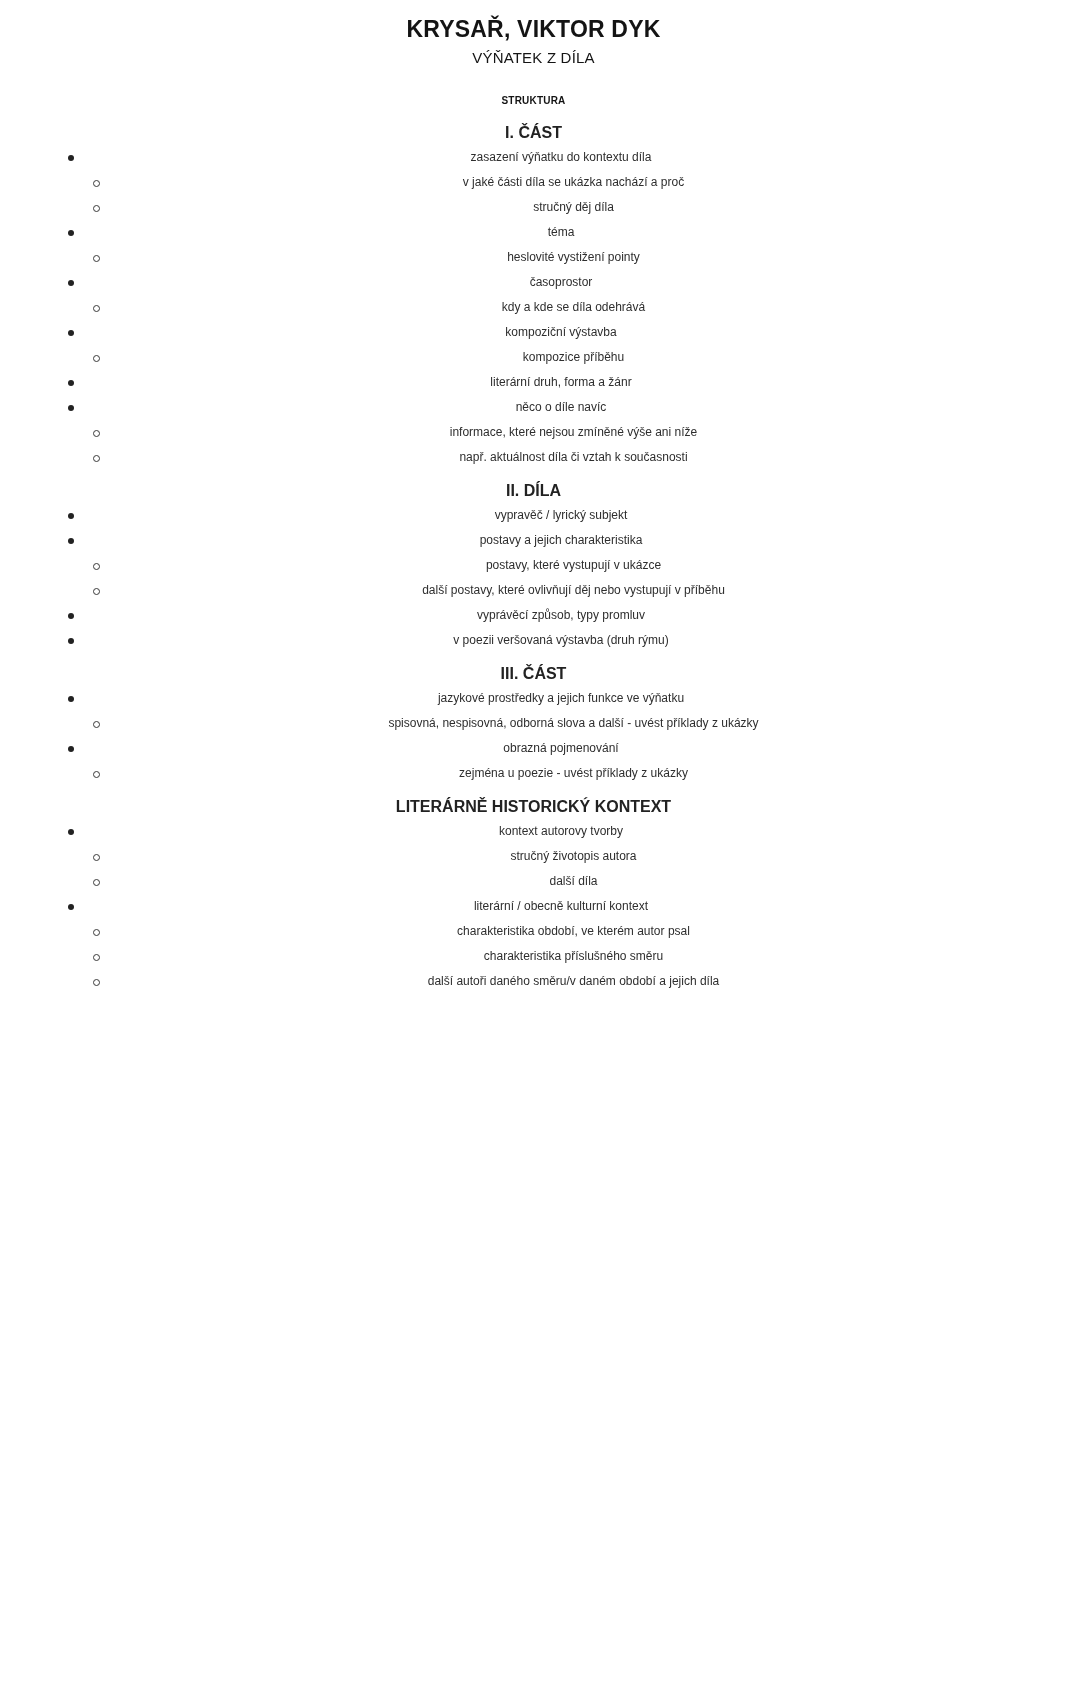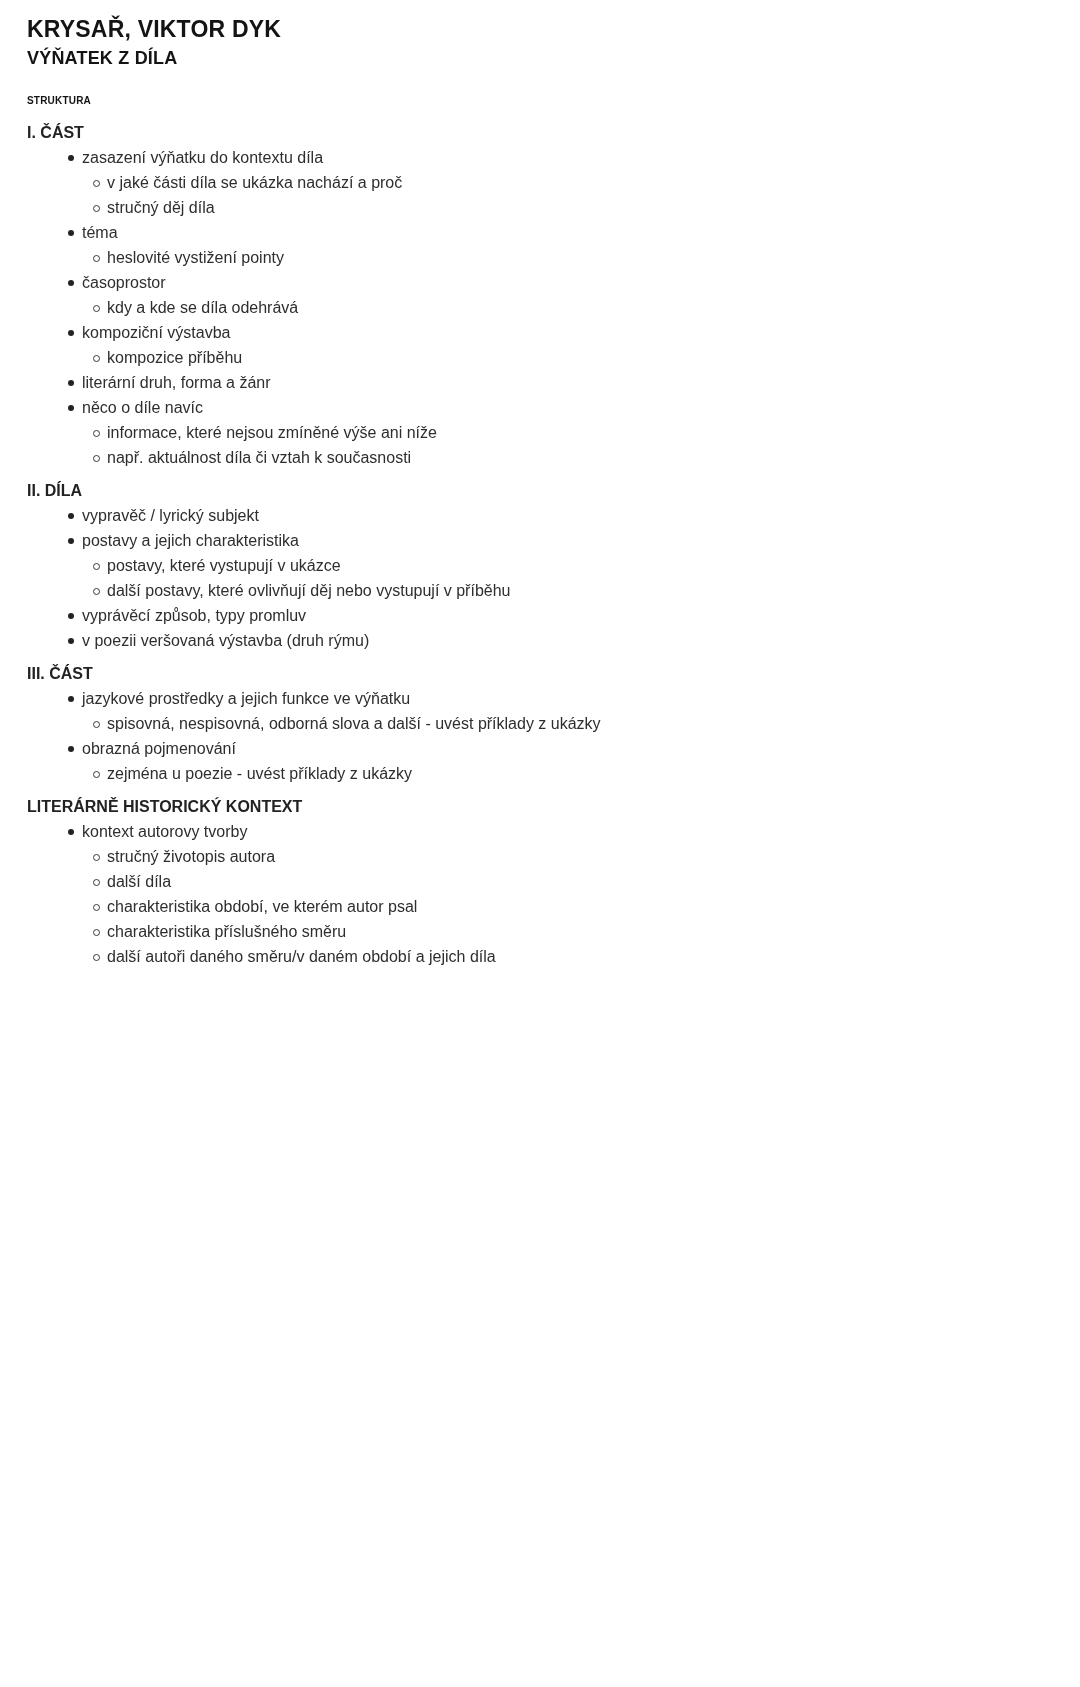--- a/index.html
+++ b/index.html
@@ -10,55 +10,56 @@
     color: #2c2c2c;
   }
   .page {
     position: relative;
     width: 1080px;
     height: 1687px;
     background: #ffffff;
     box-sizing: border-box;
     padding: 14px 40px 0 27px;
     overflow: hidden;
+    text-align: center;
   }
   .doc-title {
     margin: 0;
     font-size: 23px;
     line-height: 31px;
     font-weight: 800;
     letter-spacing: 0.2px;
     color: #141414;
   }
   .doc-subtitle {
     margin: 2px 0 0 0;
-    font-size: 18px;
+    font-size: 15px;
     line-height: 22px;
-    font-weight: 700;
+    font-weight: 400;
     letter-spacing: 0.2px;
     color: #141414;
   }
   .structure-heading {
     margin: 20px 0 0 0;
     font-size: 10px;
     line-height: 23px;
     font-weight: 700;
     letter-spacing: 0.2px;
     color: #141414;
   }
   .section-heading {
     margin-top: 8px;
     font-size: 16px;
     line-height: 25px;
     font-weight: 700;
     color: #222222;
   }
   .li {
     position: relative;
-    font-size: 16px;
+    font-size: 12px;
     line-height: 25px;
     color: #2e2e2e;
   }
   .li.l1 { padding-left: 55px; }
   .li.l2 { padding-left: 80px; }
   .li .marker {
     position: absolute;
     top: 9.5px;
     box-sizing: border-box;
     border-radius: 50%;
@@ -115,18 +116,19 @@
         <div class="li l1"><span class="marker"></span><span class="li-text">jazykové prostředky a jejich funkce ve výňatku</span></div>
         <div class="li l2"><span class="marker"></span><span class="li-text">spisovná, nespisovná, odborná slova a další - uvést příklady z ukázky</span></div>
         <div class="li l1"><span class="marker"></span><span class="li-text">obrazná pojmenování</span></div>
         <div class="li l2"><span class="marker"></span><span class="li-text">zejména u poezie - uvést příklady z ukázky</span></div>
       </div>
       <div class="section">
         <div class="section-heading">LITERÁRNĚ HISTORICKÝ KONTEXT</div>
         <div class="li l1"><span class="marker"></span><span class="li-text">kontext autorovy tvorby</span></div>
         <div class="li l2"><span class="marker"></span><span class="li-text">stručný životopis autora</span></div>
         <div class="li l2"><span class="marker"></span><span class="li-text">další díla</span></div>
+        <div class="li l1"><span class="marker"></span><span class="li-text">literární / obecně kulturní kontext</span></div>
         <div class="li l2"><span class="marker"></span><span class="li-text">charakteristika období, ve kterém autor psal</span></div>
         <div class="li l2"><span class="marker"></span><span class="li-text">charakteristika příslušného směru</span></div>
         <div class="li l2"><span class="marker"></span><span class="li-text">další autoři daného směru/v daném období a jejich díla</span></div>
       </div>
     </div>
 </div>
 
 </body></html>

